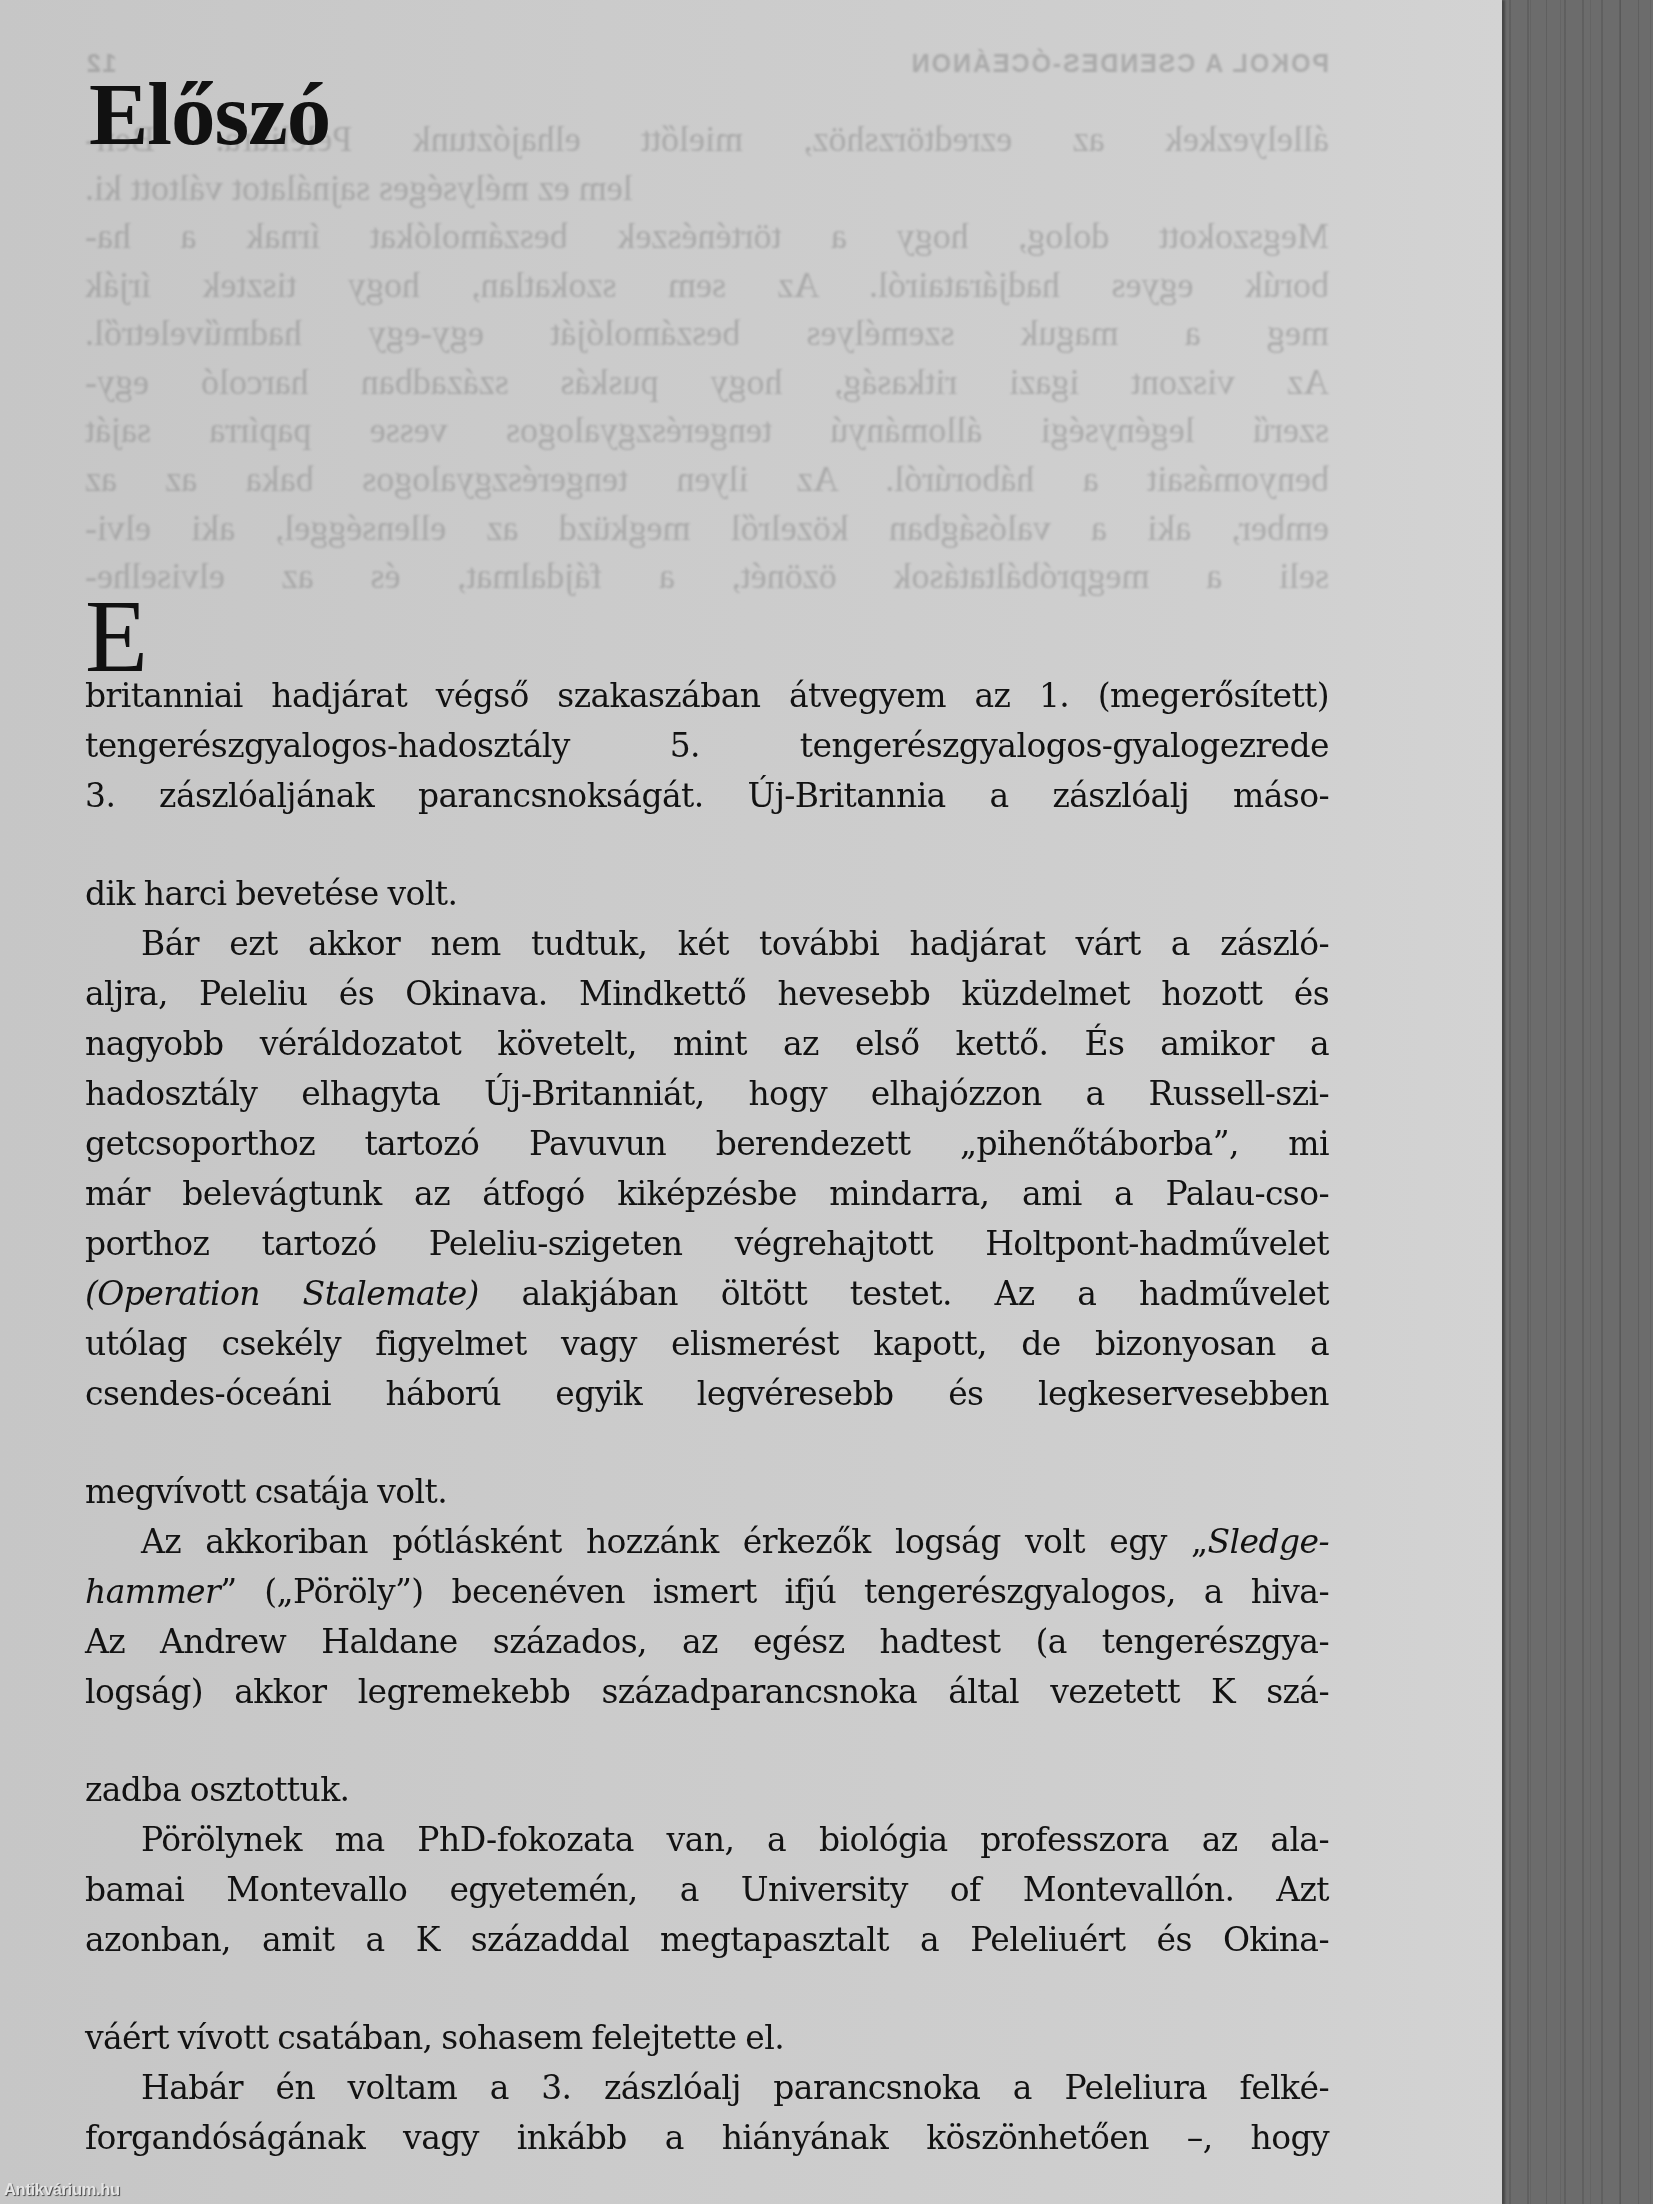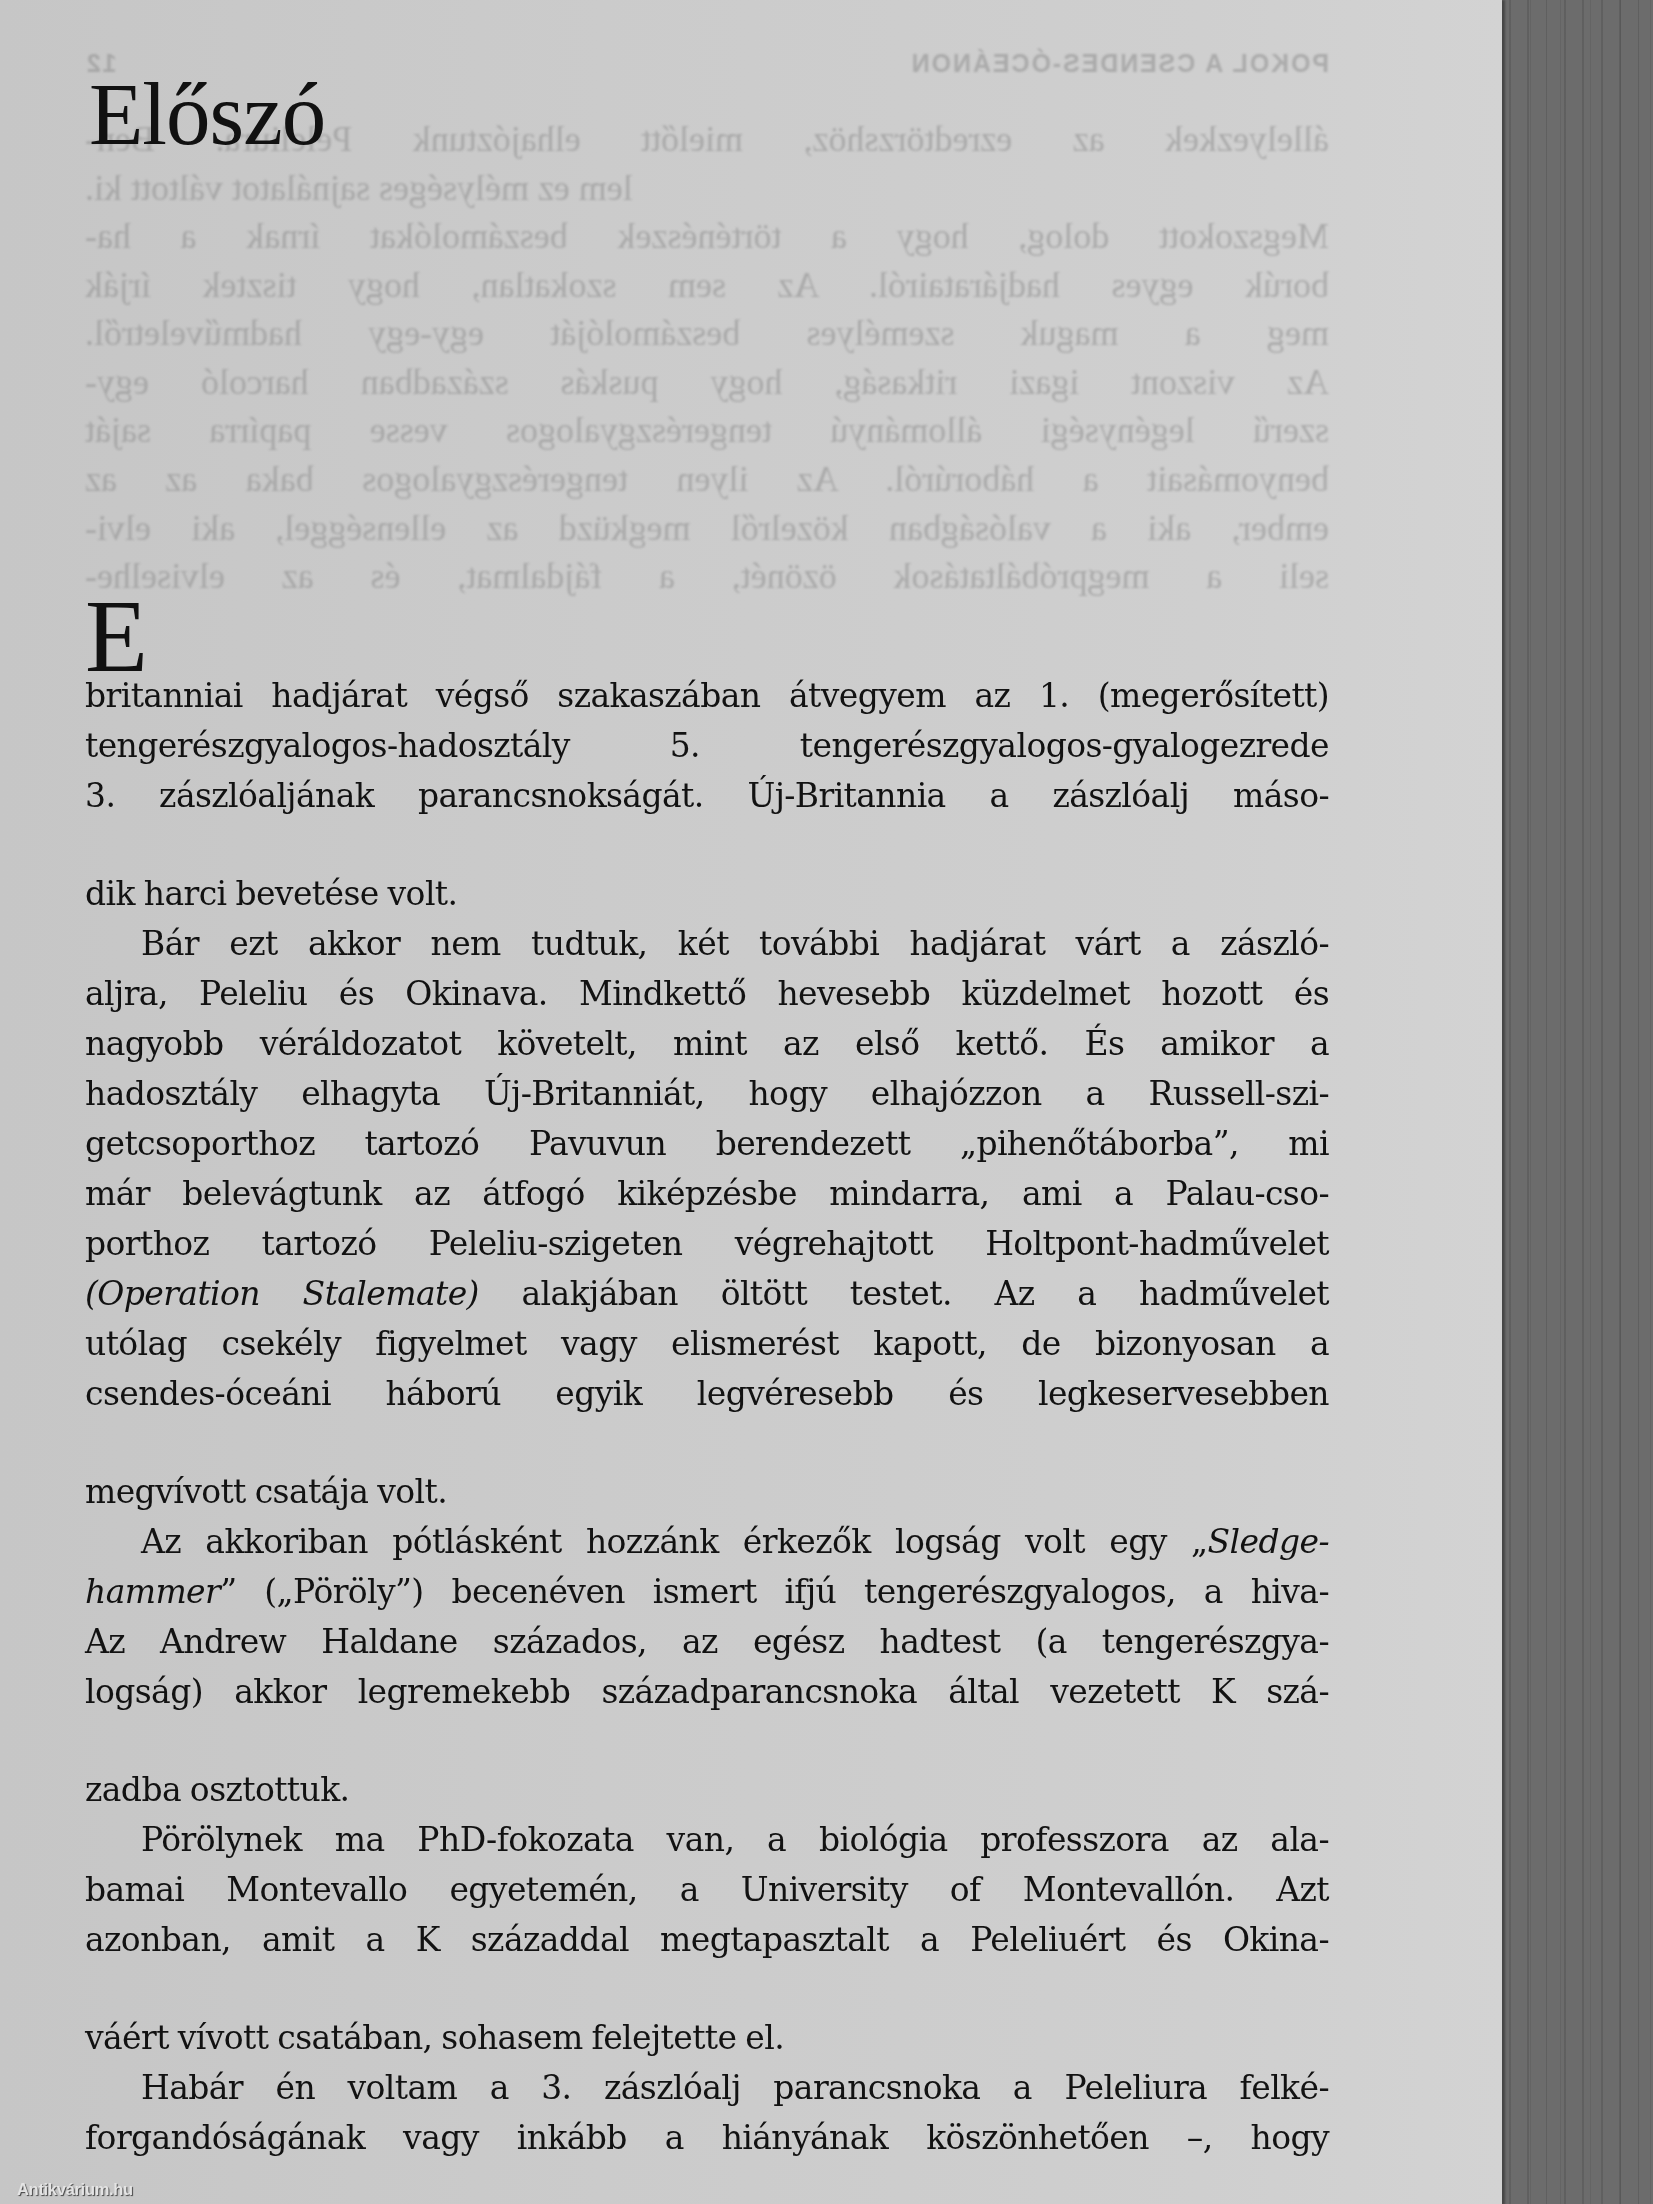--- a/index.html
+++ b/index.html
@@ -63,21 +63,21 @@
       white-space: nowrap;
       text-align: justify;
       text-align-last: justify;
     }
     .title {
       position: absolute;
       left: 89px;
       top: 70px;
       margin: 0;
       font-family: "Liberation Serif", serif;
-      font-weight: normal;
+      font-weight: bold;
       font-size: 89px;
       line-height: 1;
       color: #111;
       letter-spacing: -1px;
     }
     .body-text {
       position: absolute;
       left: 85px;
       top: 621px;
       width: 1244px;
@@ -112,21 +112,21 @@
       font-family: "Liberation Serif", serif;
       font-size: 103px;
       line-height: 1;
       color: #111;
     }
     .it {
       font-style: italic;
     }
     .watermark {
       position: absolute;
-      left: 17px;
+      left: 4px;
       bottom: 5.8px;
       font-family: "Liberation Sans", sans-serif;
       font-size: 16.5px;
       font-weight: bold;
       color: #e4e4e4;
       text-shadow: 1px 1px 1px #444;
       letter-spacing: -0.3px;
     }
   </style>
 </head>

